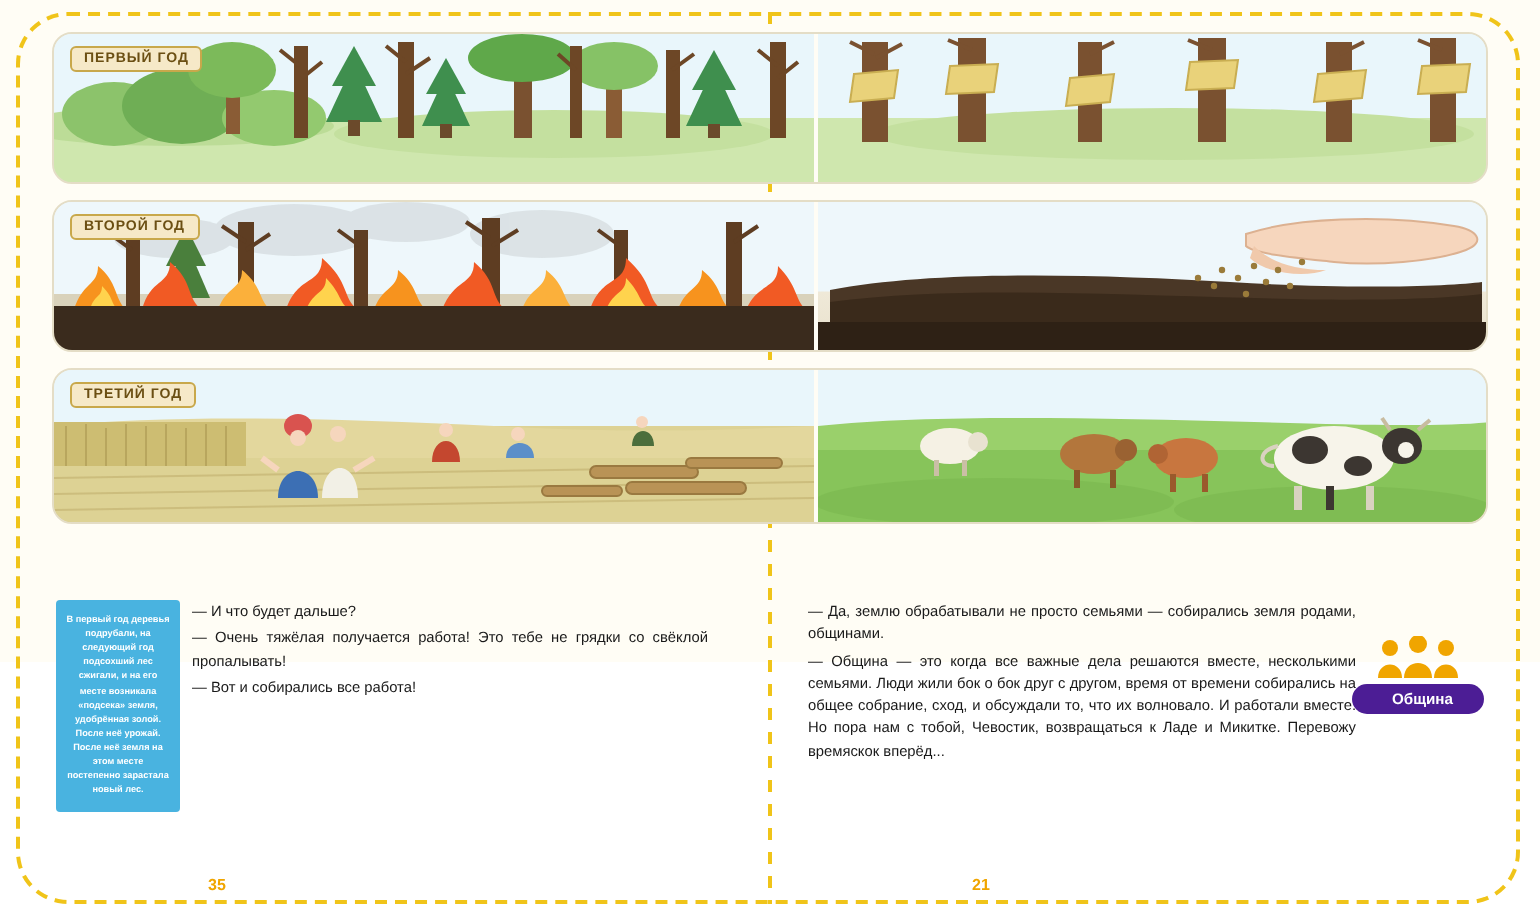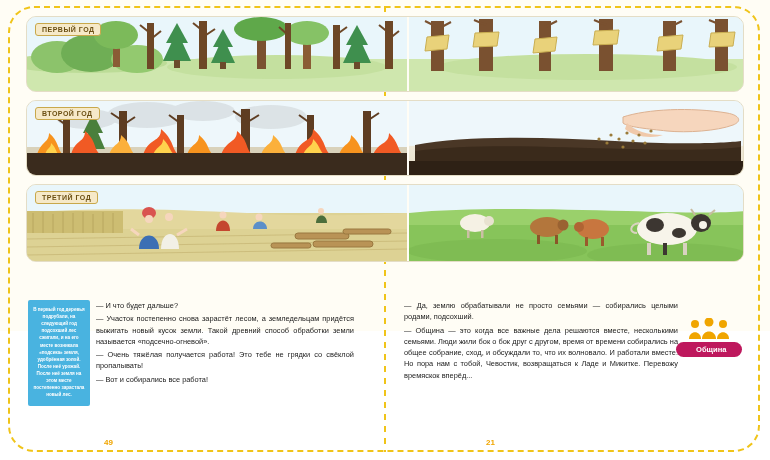--- a/index.html
+++ b/index.html
@@ -150,21 +150,21 @@
   .term-badge {
     position: absolute;
     left: 676px;
     top: 318px;
     width: 66px;
     text-align: center;
   }
   .term-badge .label {
     display: block;
     margin-top: 2px;
-    background: #be185d;
+    background: #4c1d95;
     color: #ffffff;
     font-size: 7.6px;
     font-weight: bold;
     padding: 3px 20px;
     border-radius: 9px;
   }
   .pagenum {
     position: absolute;
     font-size: 8px;
     font-weight: bold;
@@ -450,40 +450,39 @@
       </g>
     </svg>
     <div class="strip-label">ТРЕТИЙ ГОД</div>
     <div class="splitline"></div>
   </div>
 
   <div class="sidenote">В первый год деревья подрубали, на следующий год подсохший лес сжигали, и на его месте возникала «подсека» земля, удобрённая золой. После неё урожай. После неё земля на этом месте постепенно зарастала новый лес.</div>
 
   <div class="col" id="colLeft">
     <p>— И что будет дальше?</p>
-    <p>— Участок постепенно снова зарастёт лесом, а земледельцам придётся выжигать новый кусок земли. Такой древний способ обработки земли называется «подсечно-огневой».</p>
     <p>— Очень тяжёлая получается работа! Это тебе не грядки со свёклой пропалывать!</p>
     <p>— Вот и собирались все работа!</p>
   </div>
 
   <div class="col" id="colRight">
-    <p>— Да, землю обрабатывали не просто семьями — собирались целыми родами, подсохший.</p>
+    <p>— Да, землю обрабатывали не просто семьями — собирались земля родами, общинами.</p>
     <p>— Община — это когда все важные дела решаются вместе, несколькими семьями. Люди жили бок о бок друг с другом, время от времени собирались на общее собрание, сход, и обсуждали то, что их волновало. И работали вместе. Но пора нам с тобой, Чевостик, возвращаться к Ладе и Микитке. Перевожу времяскок вперёд...</p>
   </div>
 
   <div class="term-badge">
     <svg width="46" height="22" viewBox="0 0 46 22" style="display:block;margin:0 auto;">
       <g fill="#f0a500">
         <circle cx="9" cy="6" r="4"></circle>
         <path d="M3 21 C3 12 15 12 15 21 Z"></path>
         <circle cx="23" cy="4" r="4.5"></circle>
         <path d="M16 21 C16 11 30 11 30 21 Z"></path>
         <circle cx="37" cy="6" r="4"></circle>
         <path d="M31 21 C31 12 43 12 43 21 Z"></path>
       </g>
     </svg>
     <span class="label">Община</span>
   </div>
 
-  <div class="pagenum" id="pageLeft">49</div>
+  <div class="pagenum" id="pageLeft">35</div>
   <div class="pagenum" id="pageRight">21</div>
 
 </div>
 
 </body></html>

